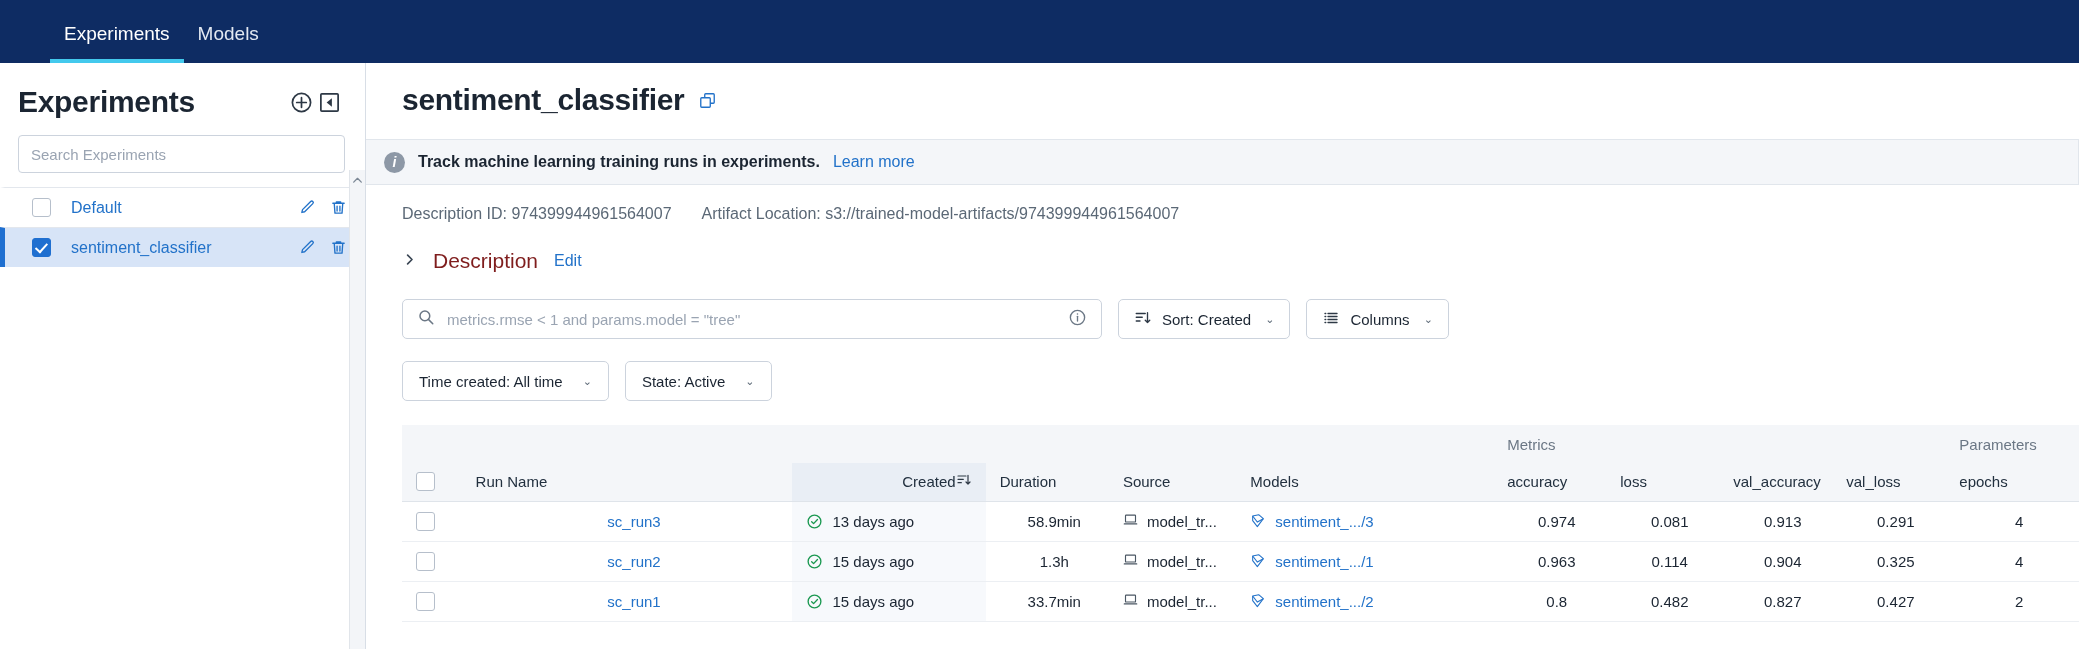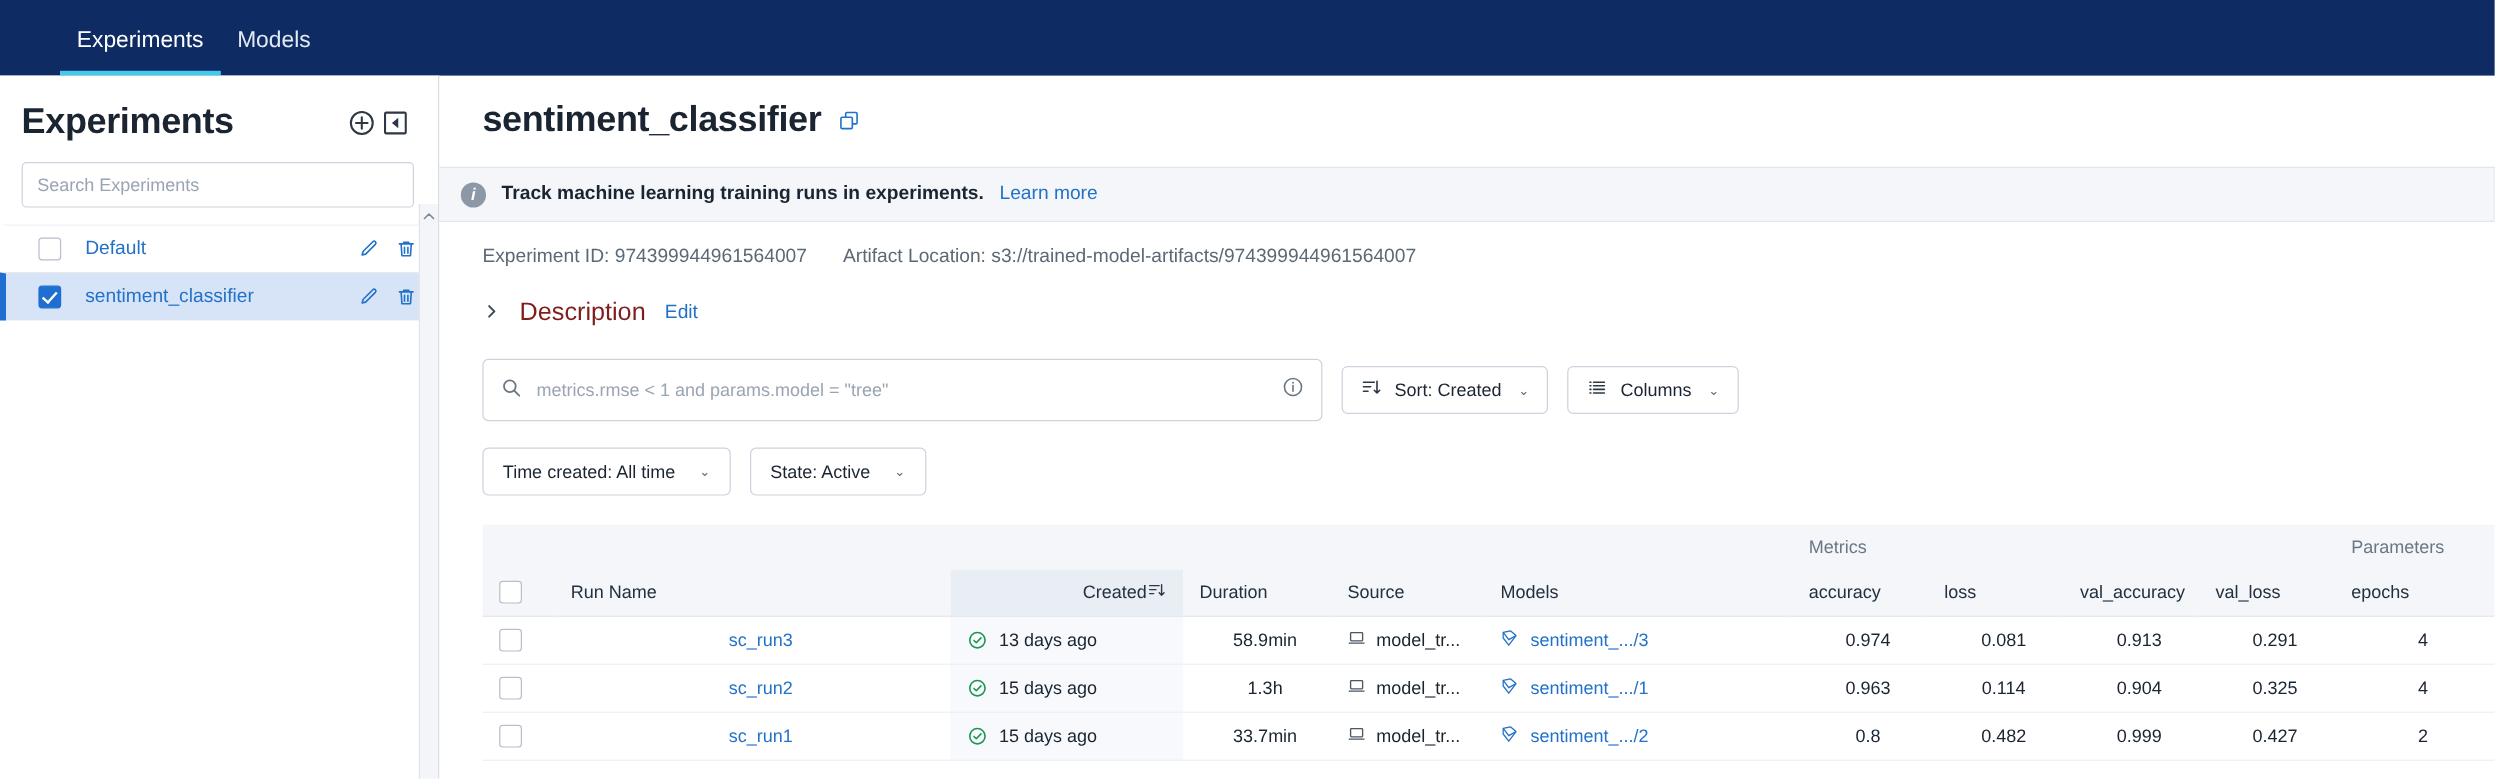--- a/index.html
+++ b/index.html
@@ -91,21 +91,21 @@
 
   .meta-row { display: flex; gap: 30px; margin-top: 20px; font-size: 16px; color: #5b6876; }
 
   .desc-row { display: flex; align-items: center; gap: 16px; margin-top: 26px; }
   .chev-right { font-size: 19px; color: #3a4654; cursor: pointer; line-height: 1; }
   .desc-title { font-size: 21px; color: #7f1d1d; }
   .desc-edit { font-size: 16px; color: #2272c9; cursor: pointer; }
 
   .toolbar { display: flex; align-items: center; gap: 16px; margin-top: 26px; }
   .searchbox {
-    width: 700px; height: 52px; border: 1px solid #ccd3dd; border-radius: 5px;
+    width: 700px; height: 40px; border: 1px solid #ccd3dd; border-radius: 5px;
     display: flex; align-items: center; padding: 0 14px; gap: 12px; background: #fff;
   }
   .searchbox input {
     flex: 1; border: none; outline: none; font-size: 15px; color: #1b2532; font-family: inherit;
   }
   .searchbox input::placeholder { color: #9aa4b2; }
   .btn {
     height: 40px; border: 1px solid #ccd3dd; border-radius: 5px; background: #fff;
     display: flex; align-items: center; gap: 10px; padding: 0 15px;
     font-size: 15px; color: #1b2532; cursor: pointer; font-family: inherit; white-space: nowrap;
@@ -247,21 +247,21 @@
     <div class="banner">
       <span class="info-dot">i</span>
       <span>Track machine learning training runs in experiments.</span>
       <span class="link">Learn more</span>
     </div>
 
     <div class="main-pad" style="padding-top:0">
 
       <div class="meta-row">
         <span>
-          <span>Experiment ID:</span>
+          <span>Description ID:</span>
           <span>974399944961564007</span>
         </span>
         <span>
           <span>Artifact Location:</span>
           <span>s3://trained-model-artifacts/974399944961564007</span>
         </span>
       </div>
 
       <div class="desc-row">
         <span class="chev-right">
@@ -506,21 +506,21 @@
                   <svg width="16" height="16" viewBox="0 0 24 24" fill="none" stroke="#2272c9" stroke-width="1.6">
                     <path d="M4 6l9-2 7 6-9 12-7-9z" stroke-linejoin="round"></path>
                       <path d="M4 6l7 9 9-5"></path>
                   </svg>
                 </span>
                 <span class="modellink">sentiment_.../2</span>
               </span>
             </td>
             <td>0.8</td>
             <td>0.482</td>
-            <td>0.999</td>
+            <td>0.827</td>
             <td>0.427</td>
             <td>2</td>
           </tr>
 
         </tbody>
       </table>
     </div>
   </div>
 </div>
 

